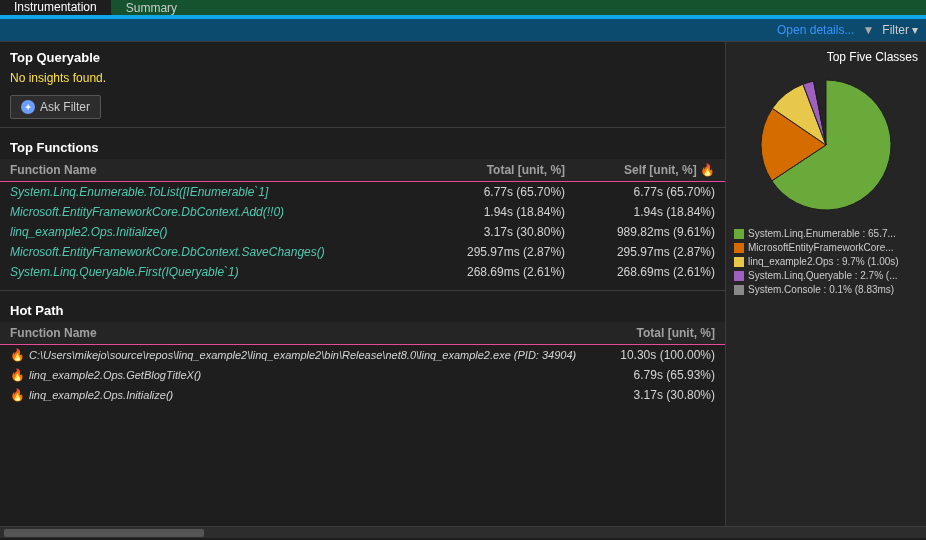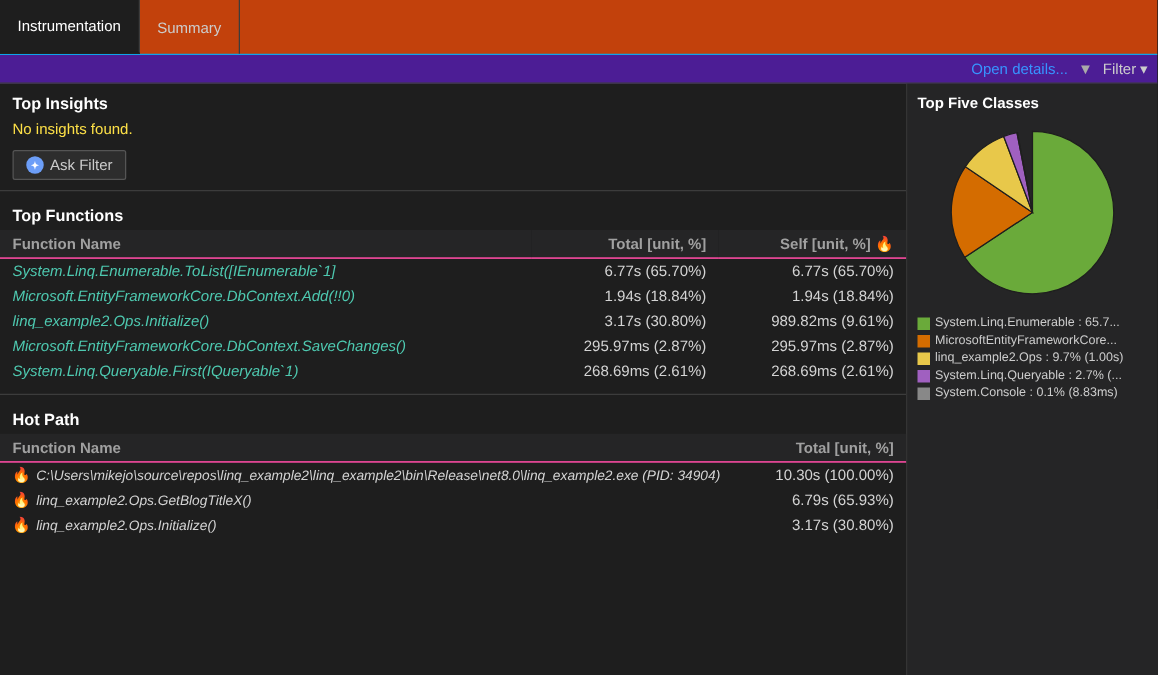--- a/index.html
+++ b/index.html
@@ -8,25 +8,25 @@
       color: #d4d4d4;
       font-family: 'Segoe UI', sans-serif;
       font-size: 12px;
       width: 926px;
       height: 540px;
       overflow: hidden;
     }
 
     
     .tab-bar {
-      background: #c2410c;
+      background: #14532d;
       display: flex;
       align-items: stretch;
-      height: 44px;
-      border-bottom: 1px solid #0ea5e9;
+      height: 19px;
+      border-bottom: 4px solid #0ea5e9;
     }
     .tab {
       padding: 0 14px;
       display: flex;
       align-items: center;
       cursor: pointer;
       font-size: 12px;
       color: #cccccc;
       border-right: 1px solid #3c3c3c;
     }
@@ -35,21 +35,21 @@
       color: #ffffff;
       border-bottom: 2px solid #1e1e1e;
     }
 
     
     .toolbar {
       display: flex;
       justify-content: flex-end;
       align-items: center;
       padding: 4px 8px;
-      background: #4c1d95;
+      background: #0c4a6e;
       border-bottom: 1px solid #3c3c3c;
       gap: 8px;
     }
     .toolbar-link {
       color: #3794ff;
       cursor: pointer;
       font-size: 12px;
       text-decoration: none;
     }
     .toolbar-btn {
@@ -177,24 +177,24 @@
       height: 8px;
       width: 200px;
       background: #555;
       border-radius: 2px;
       margin-left: 4px;
     }
 
     
     .pie-title {
       font-size: 12px;
-      font-weight: bold;
+      font-weight: normal;
       color: #ffffff;
       margin-bottom: 6px;
-      text-align: left;
+      text-align: right;
     }
     .pie-container {
       display: flex;
       justify-content: center;
       margin-bottom: 8px;
     }
     .legend-item {
       display: flex;
       align-items: flex-start;
       margin-bottom: 3px;
@@ -234,21 +234,21 @@
   <button class="toolbar-btn">
     <span>Filter</span>
     <span>▾</span>
   </button>
 </div>
 
 <div class="main-layout">
 
   <div class="left-panel">
 
-    <div class="section-title">Top Insights</div>
+    <div class="section-title">Top Queryable</div>
     <div class="no-insights">No insights found.</div>
     <button class="ask-copilot-btn">
       <div class="copilot-icon">✦</div>
       <span>Ask Filter</span>
     </button>
 
     <hr class="section-divider">
 
     <div class="section-title">Top Functions</div>
     <table class="func-table">

